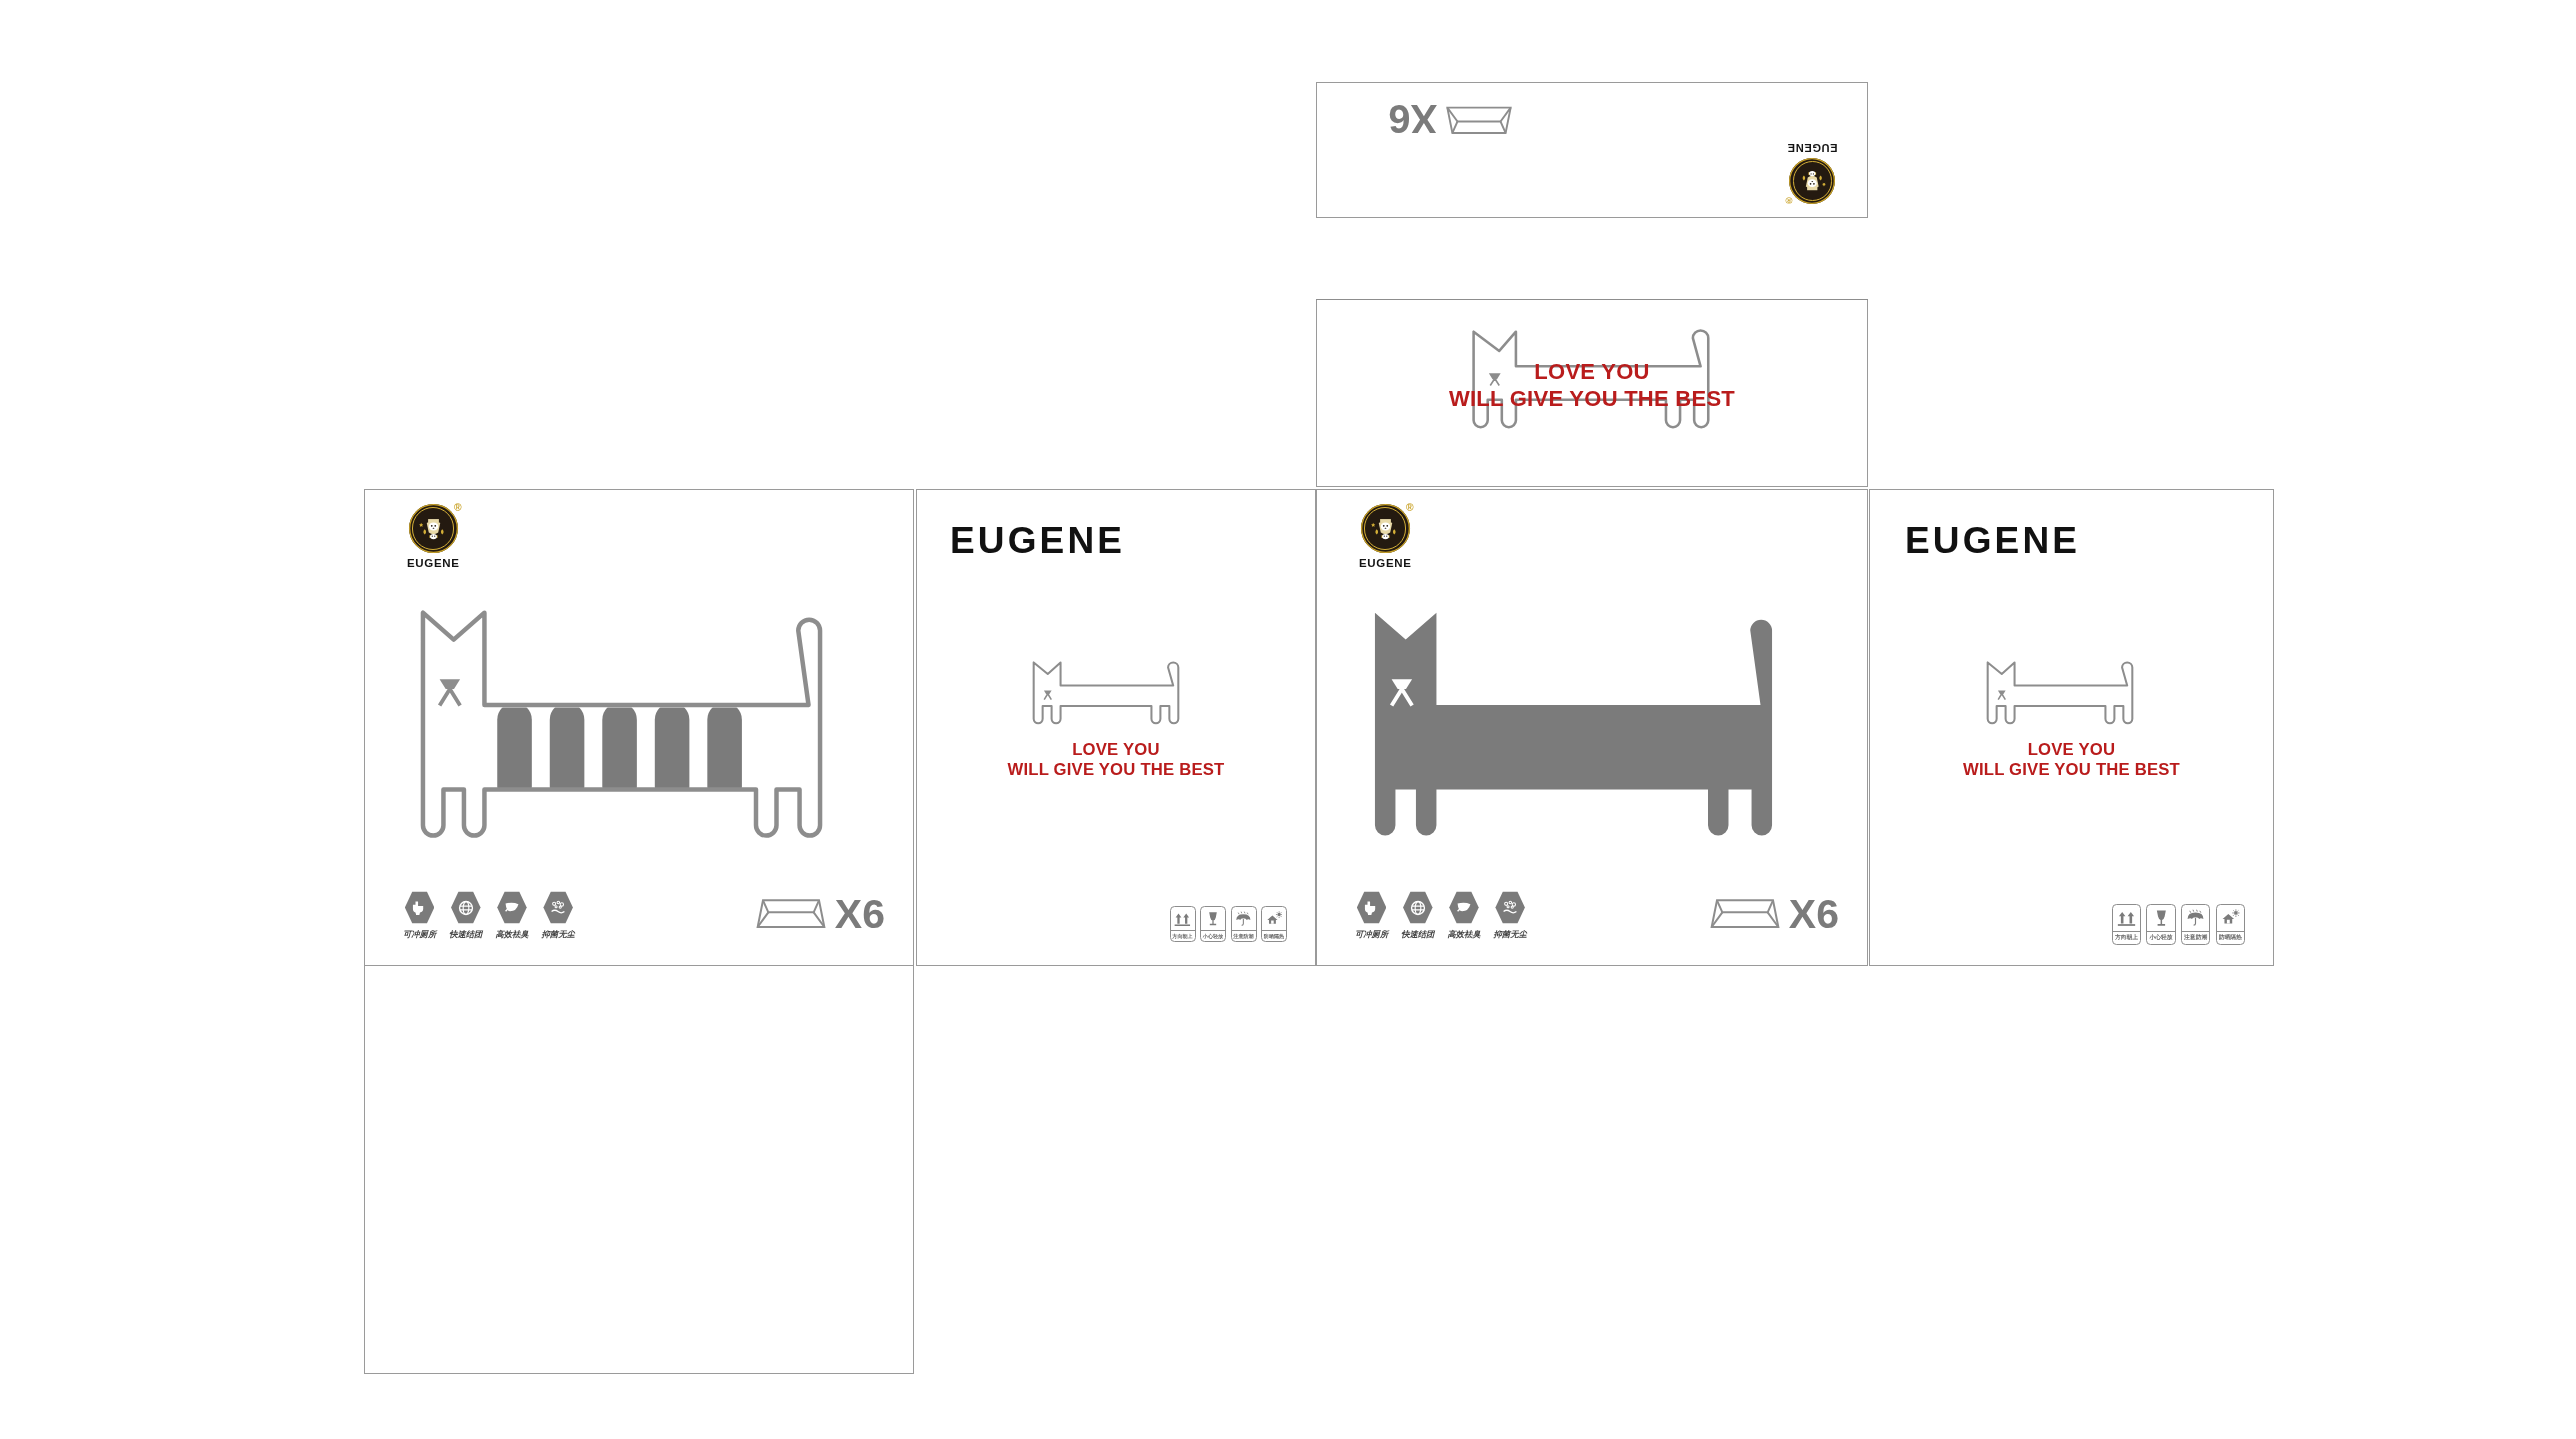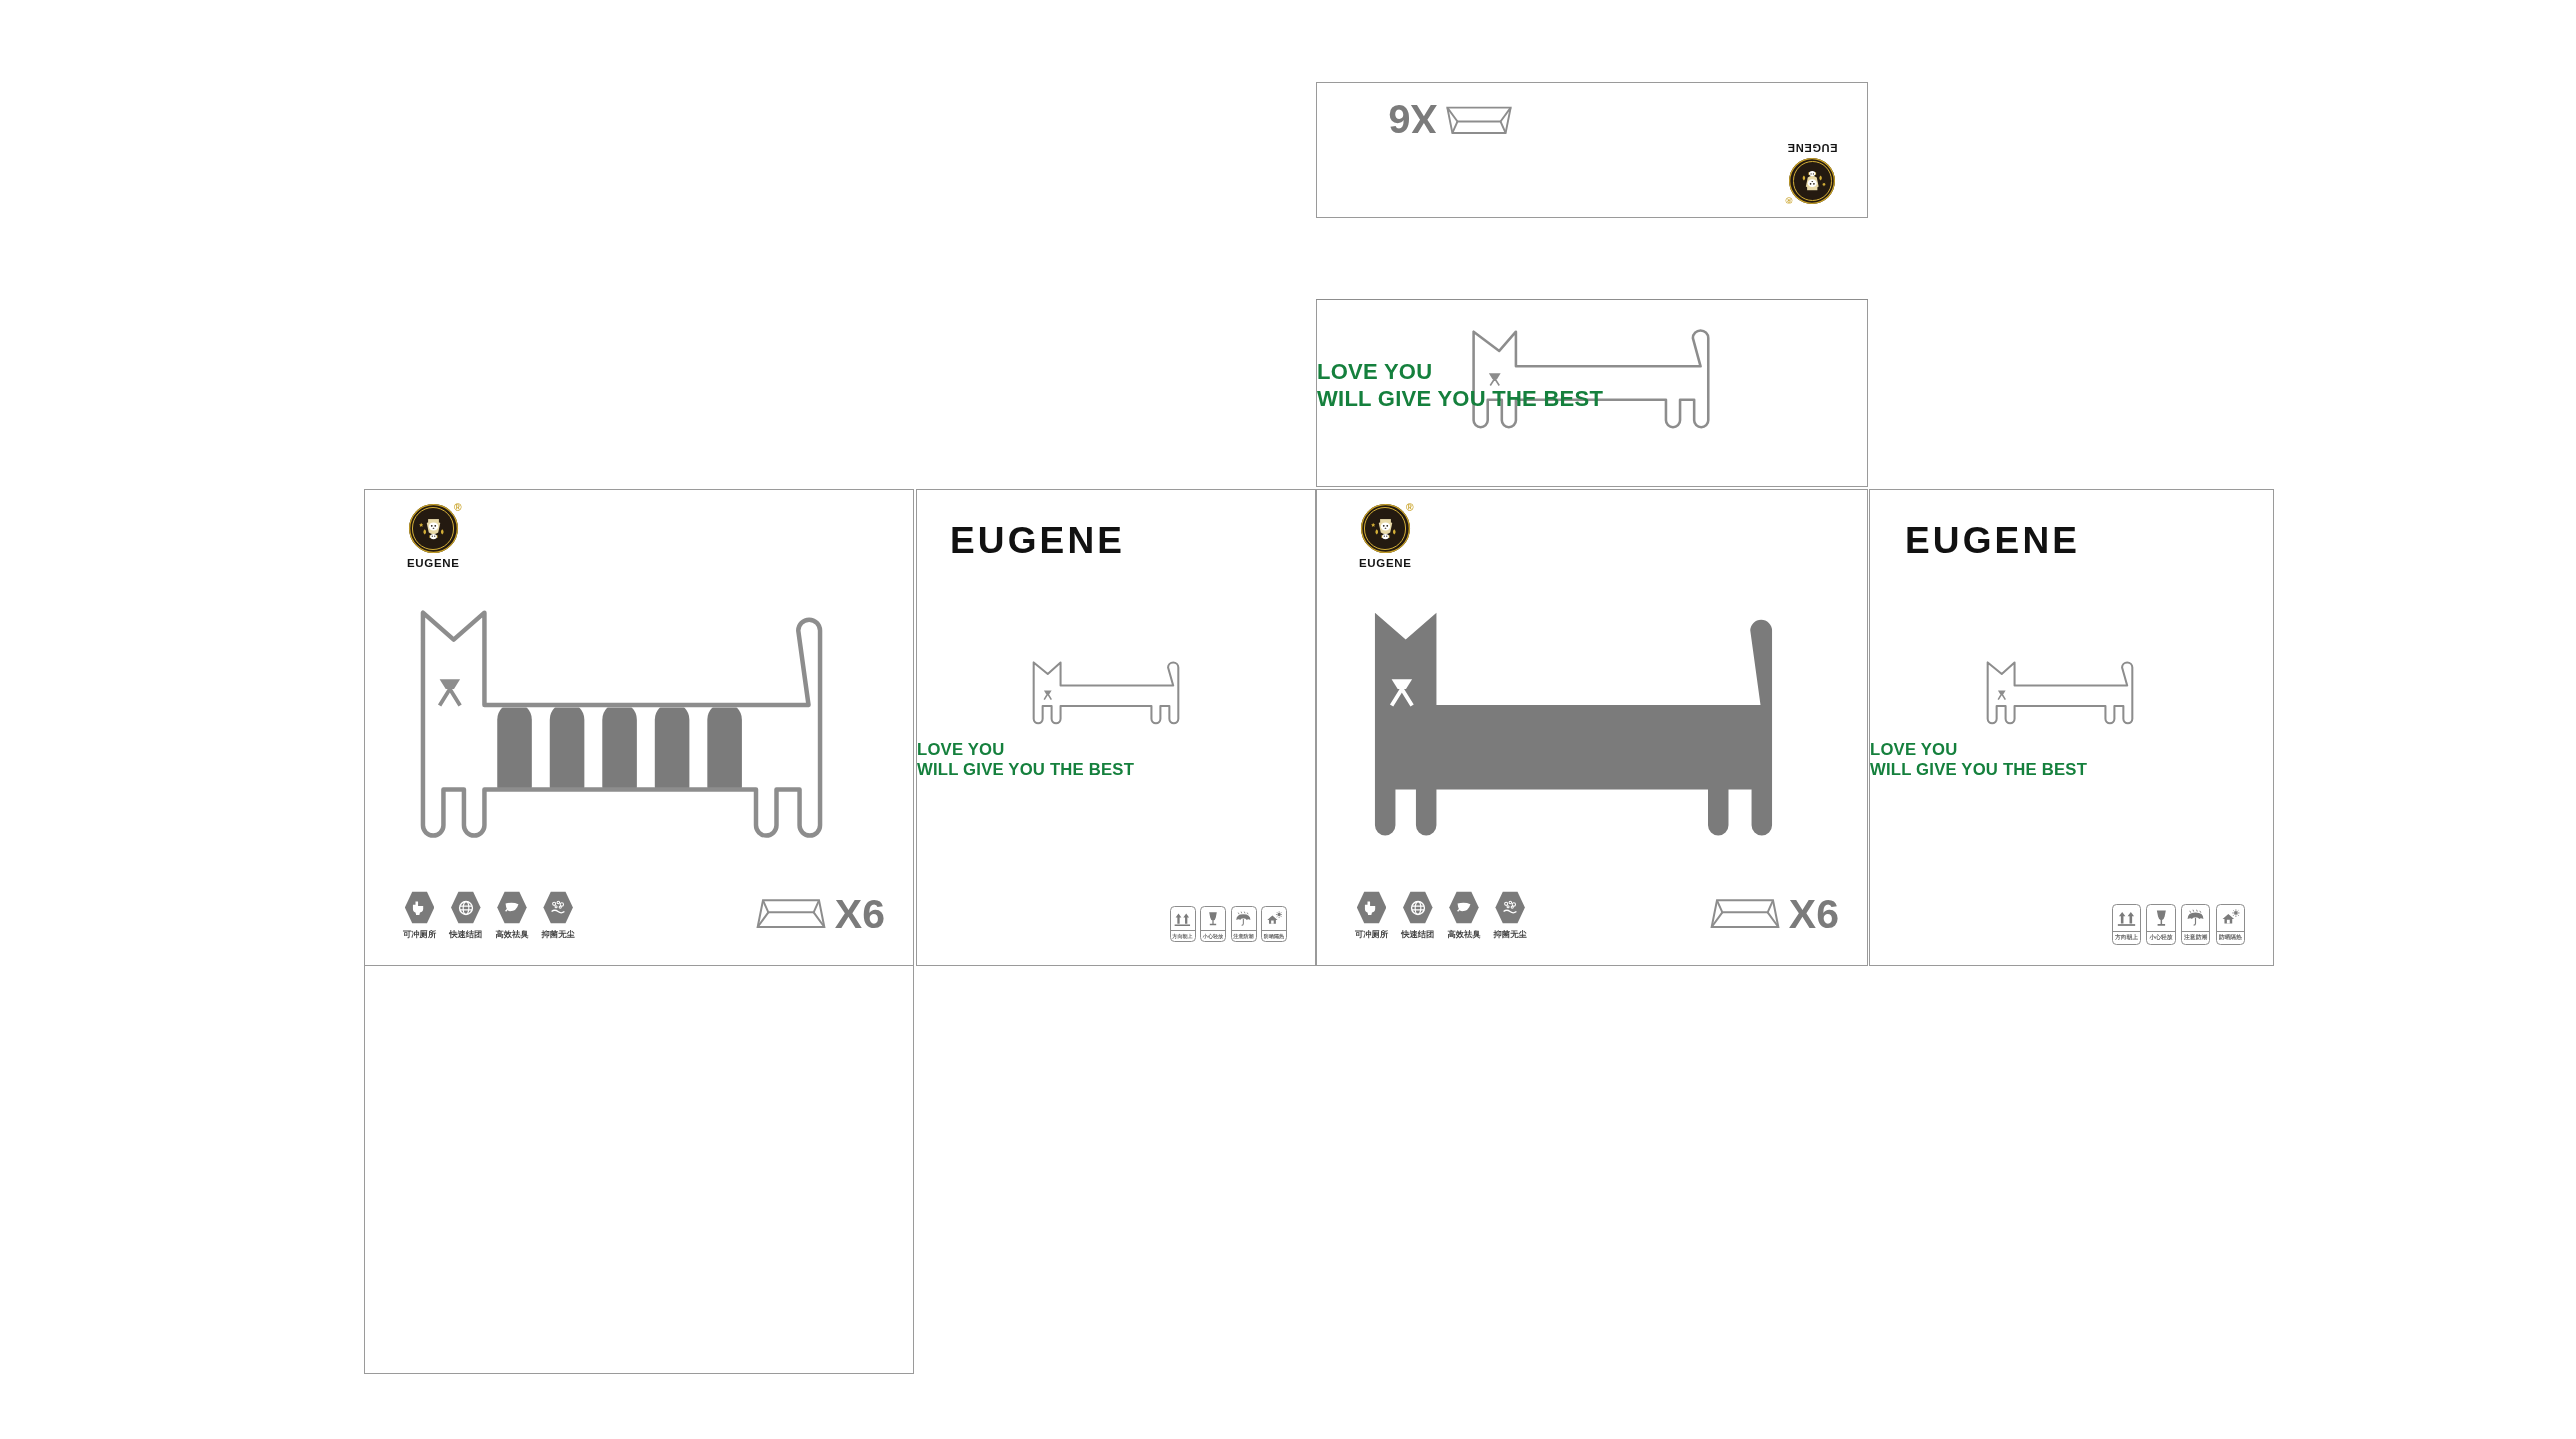--- a/index.html
+++ b/index.html
@@ -20,25 +20,25 @@
              box-shadow:inset 0 0 0 1.3px #c9a227;}
   .logo-mark .ring{position:absolute;inset:7%;border-radius:50%;border:1.3px solid #d4af37;}
   .logo-mark svg{position:relative;z-index:2;}
   .logo-reg{position:absolute;color:#c9a227;font-weight:700;line-height:1;}
   .logo-word{font-weight:700;letter-spacing:.06em;color:#141414;line-height:1;}
 
   
   .brand-head{position:absolute;font-weight:700;color:#111;letter-spacing:.085em;line-height:1;}
 
   
-  .tagline{position:absolute;font-weight:700;color:#15803d;line-height:1.22;letter-spacing:.012em;}
+  .tagline{position:absolute;text-align:center;font-weight:700;color:#b91c1c;line-height:1.22;letter-spacing:.012em;}
 
   
   .features{position:absolute;display:flex;}
-  .feat{display:flex;flex-direction:column;align-items:center;}
+  .feat{display:flex;flex-direction:column;align-items:center;font-style:italic;}
   .feat .hex{position:relative;background:#7b7b7b;
              clip-path:polygon(25% 2%,75% 2%,100% 50%,75% 98%,25% 98%,0% 50%);
              display:flex;align-items:center;justify-content:center;}
   .feat .hex svg{display:block;}
   .feat .lbl{color:#444;font-weight:700;white-space:nowrap;
              font-family:"DejaVu Sans","Liberation Sans",sans-serif;}
 
   
   .handling{position:absolute;display:flex;}
   .hcell{border:1.3px solid #8d8d8d;border-radius:4.5px;background:#fff;

